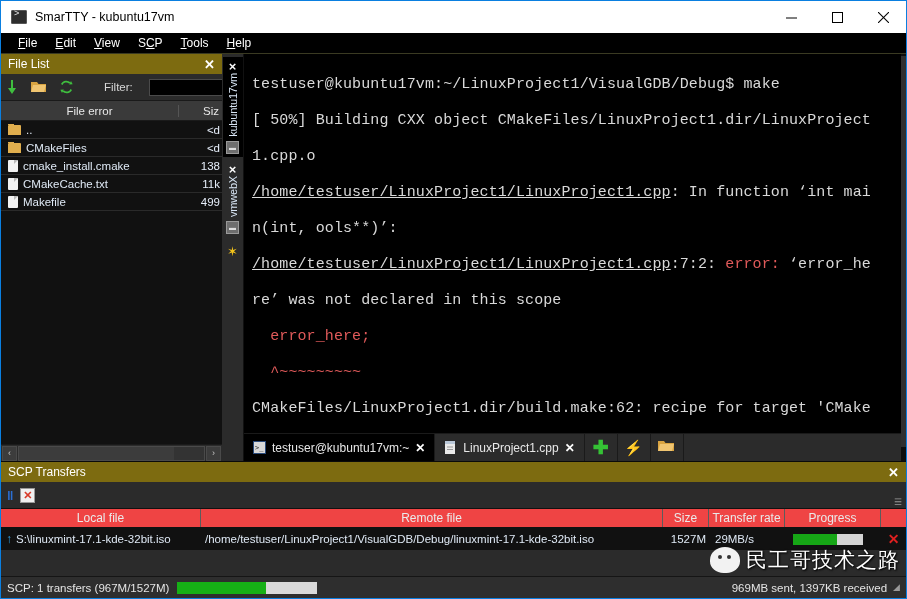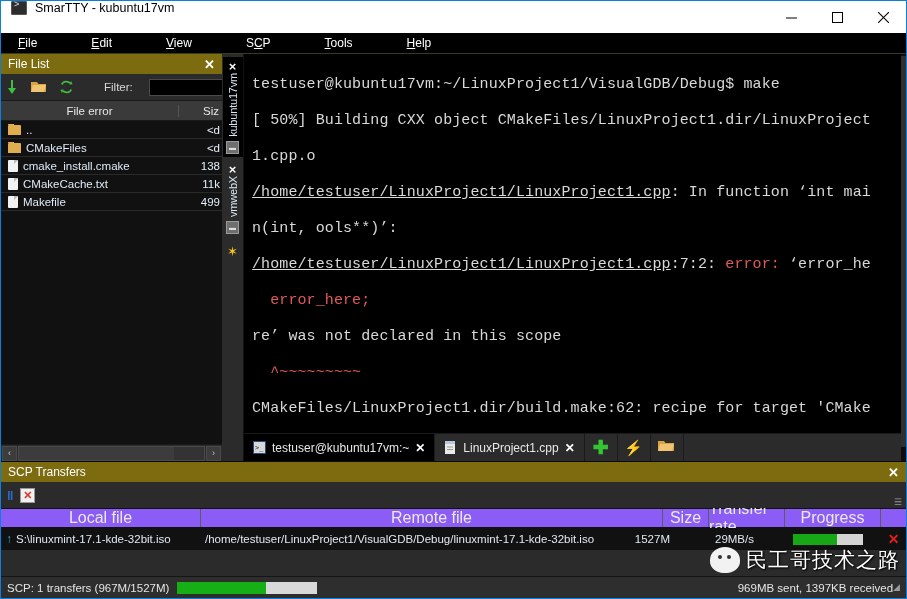--- a/index.html
+++ b/index.html
@@ -12,21 +12,21 @@
   #app {
     position: relative;
     width: 907px; height: 599px;
     border: 1px solid #0a7fe0;
     background: #1e1e1e;
   }
 
   
   .titlebar {
     height: 32px; background: #ffffff;
-    display: flex; align-items: flex-start;
+    display: flex; align-items: center;
     position: relative;
   }
   .title-icon {
     width: 16px; height: 14px; margin-left: 10px; margin-right: 8px;
     background: #2d2d2d; border: 1px solid #555; border-radius: 1px;
     position: relative; flex: none;
   }
   .title-icon::after {
     content: ">"; position: absolute; left: 2px; top: -2px;
     color: #e8e8e8; font-size: 9px; font-family: "Liberation Mono", monospace;
@@ -35,21 +35,21 @@
   .winbtns { position: absolute; right: 0; top: 0; height: 32px; display: flex; }
   .winbtn {
     width: 46px; height: 32px; display: flex; align-items: center; justify-content: center;
     color: #000;
   }
   .winbtn svg { display: block; }
 
   
   .menubar {
     height: 21px; background: #000; display: flex; align-items: center;
-    padding-left: 8px; border-bottom: 1px solid #3a3a22; gap: 36px;
+    padding-left: 8px; border-bottom: 1px solid #3a3a22;
   }
   .menu-item {
     font-size: 12px; color: #ffffff; padding: 0 9px; line-height: 21px;
   }
   .menu-item u { text-decoration: underline; }
 
   
   .workarea {
     position: absolute; left: 0; top: 53px; right: 0; bottom: 137px;
     display: flex; background: #1e1e1e;
@@ -201,23 +201,23 @@
   }
   .pause-ico { color: #2b6fd4; font-size: 13px; font-weight: bold; letter-spacing: 1px; }
   .cancel-ico {
     width: 15px; height: 15px; background: #f0f0f0; border: 1px solid #999;
     display: flex; align-items: center; justify-content: center;
     color: #d83b2a; font-size: 11px; font-weight: bold; line-height: 1;
   }
   .scp-grip { position: absolute; right: 4px; bottom: 1px; color: #9a9a9a; font-size: 9px; }
 
   .scp-colhead {
-    height: 20px; display: flex; align-items: stretch; background: #8b5cf6;
+    height: 20px; display: flex; align-items: stretch; background: #ef4444;
     border-top: 1px solid #111; border-bottom: 1px solid #111;
-    color: #eaeaea; font-size: 16px;
+    color: #eaeaea; font-size: 12px;
   }
   .scp-colhead > div {
     display: flex; align-items: center; justify-content: center;
     border-right: 1px solid #5c5c5c;
   }
   .c-local { width: 200px; }
   .c-remote { flex: 1; }
   .c-size2 { width: 46px; }
   .c-rate { width: 76px; }
   .c-prog { width: 96px; }
@@ -225,42 +225,42 @@
 
   .scp-row {
     height: 22px; display: flex; align-items: center; background: #111;
     color: #dfe9f5; font-size: 11.5px;
   }
   .scp-row .cell { display: flex; align-items: center; overflow: hidden; white-space: nowrap; }
   .up-arrow { color: #2f9fe0; font-size: 12px; margin: 0 4px 0 5px; }
   .scp-row .c-local { justify-content: flex-start; width: 200px; }
   .scp-row .c-remote { flex: 1; justify-content: flex-start; padding-left: 4px; }
   .scp-row .c-size2 { width: 46px; justify-content: flex-end; padding-right: 3px; }
-  .scp-row .c-rate { width: 76px; justify-content: flex-start; padding-left: 6px; margin-left: 36px; }
+  .scp-row .c-rate { width: 76px; justify-content: flex-start; padding-left: 6px; }
   .scp-row .c-prog { width: 96px; justify-content: flex-start; padding-left: 8px; }
   .scp-row .c-last { width: 25px; justify-content: center; }
   .rowbar {
     width: 70px; height: 11px; background: #d4d4d4; position: relative; overflow: hidden;
   }
   .rowbar > i { display: block; height: 100%; background: #16a616; }
   .row-x { color: #e02020; font-size: 14px; font-weight: bold; line-height: 1; }
 
   
   .statusbar {
     position: absolute; left: 0; right: 0; bottom: 0; height: 22px;
     background: #2e2e2e; display: flex; align-items: center;
     padding: 0 6px; color: #e4e4e4; font-size: 11.5px;
     border-top: 1px solid #151515;
   }
   .sb-bar {
     width: 140px; height: 12px; background: #d9d9d9; margin-left: 8px;
     position: relative; overflow: hidden;
   }
   .sb-bar > i { display: block; height: 100%; background: #16b016; }
-  .sb-right { margin-left: auto; display: flex; align-items: flex-start; }
+  .sb-right { margin-left: auto; display: flex; align-items: flex-start; gap: 6px; }
   .sb-grip { color: #9a9a9a; font-size: 9px; }
 
   
   .watermark {
     position: absolute; right: 6px; bottom: 24px;
     display: flex; align-items: center; gap: 6px;
     pointer-events: none; z-index: 40;
   }
   .wm-logo {
     width: 30px; height: 26px; background: #f2f2f2; border-radius: 50% 50% 45% 45%;
@@ -415,22 +415,22 @@
     </div>
 
     <div class="terminal-wrap">
       <div class="terminal">
 <div><span>testuser@kubuntu17vm:~/LinuxProject1/VisualGDB/Debug$ make</span></div>
 <div><span>[ 50%] Building CXX object CMakeFiles/LinuxProject1.dir/LinuxProject</span></div>
 <div><span>1.cpp.o</span></div>
 <div><span class="ul">/home/testuser/LinuxProject1/LinuxProject1.cpp</span><span>: In function ‘int mai</span></div>
 <div><span>n(int, ools**)’:</span></div>
 <div><span class="ul">/home/testuser/LinuxProject1/LinuxProject1.cpp</span><span>:7:2: </span><span class="err">error:</span><span> ‘error_he</span></div>
+<div><span>re’ was not declared in this scope</span></div>
 <div><span class="err">  error_here;</span></div>
-<div><span>re’ was not declared in this scope</span></div>
 <div><span class="err">  ^~~~~~~~~~</span></div>
 <div><span>CMakeFiles/LinuxProject1.dir/build.make:62: recipe for target 'CMake</span></div>
 
 
 
 
 
 
 
 

